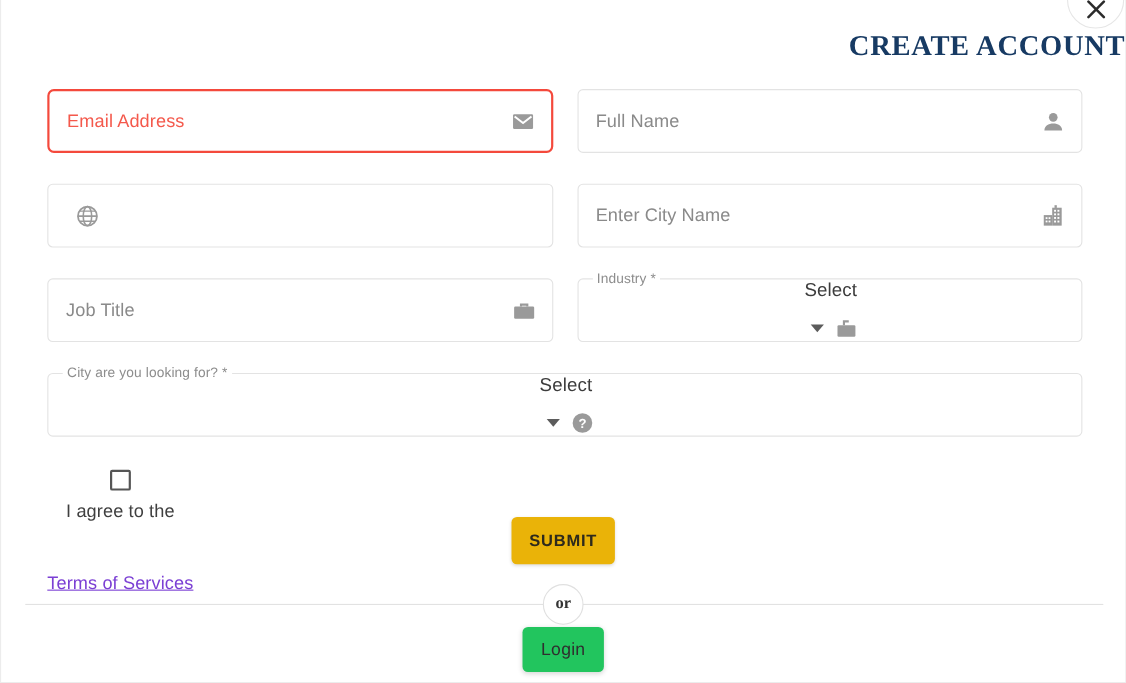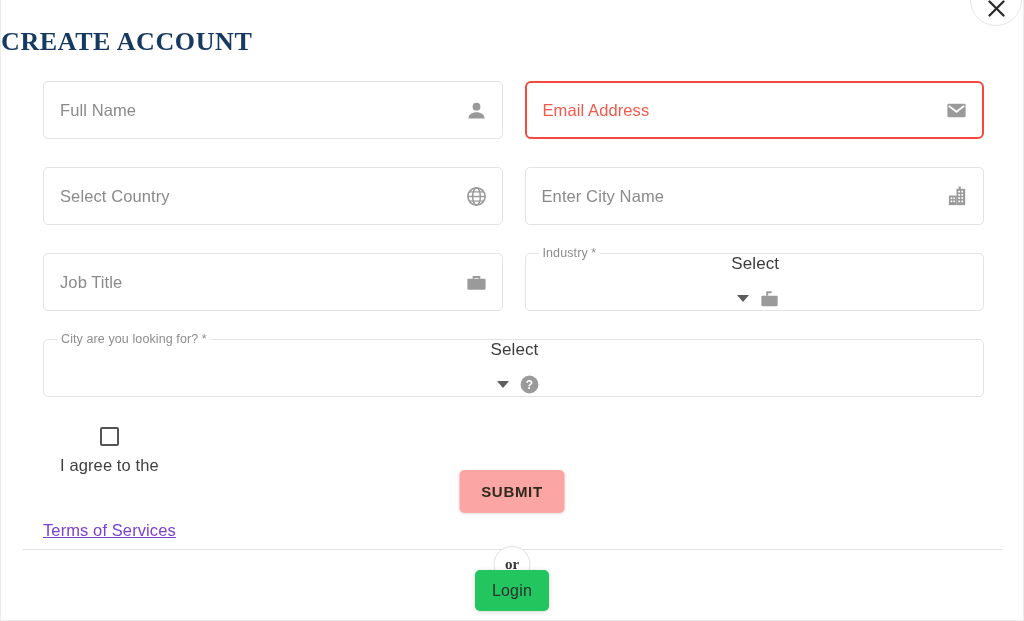--- a/index.html
+++ b/index.html
@@ -41,21 +41,21 @@
     z-index: 30;
   }
   #close-btn svg { display: block; }
 
   
   #title {
     position: absolute;
     top: 27px;
     left: 0;
     width: 100%;
-    text-align: left;
+    text-align: right;
     font-family: "Liberation Serif", serif;
     font-weight: bold;
     font-size: 26px;
     letter-spacing: 0.6px;
     color: #173a63;
   }
 
   
   #form {
     position: absolute;
@@ -165,46 +165,46 @@
     cursor: pointer;
     margin-top: 36px;
   }
 
   
   #submit-btn {
     position: absolute;
     top: 470px;
     left: 50%;
     transform: translateX(-50%);
-    width: 105px;
+    width: 94px;
     height: 43px;
     border: none;
     border-radius: 5px;
-    background: #fca5a5;
+    background: #eab308;
     color: #2e2a1c;
     font-family: "Liberation Sans", sans-serif;
     font-size: 15px;
     font-weight: bold;
     letter-spacing: 0.7px;
     cursor: pointer;
     box-shadow: 0 1px 3px rgba(0,0,0,0.13);
   }
 
   
   #divider {
     position: absolute;
     top: 549px;
     left: 22px;
     width: 980px;
     height: 1px;
     background: #e2e2e2;
   }
   #or-badge {
     position: absolute;
-    top: 546px;
+    top: 531px;
     left: 50%;
     transform: translateX(-50%);
     width: 37px;
     height: 37px;
     border-radius: 50%;
     border: 1px solid #e0e0e0;
     background: #ffffff;
     display: flex;
     align-items: center;
     justify-content: center;
@@ -244,47 +244,46 @@
       <line x1="16.5" y1="2.5" x2="2.5" y2="16.5" stroke="#2b2b2b" stroke-width="2.3" stroke-linecap="round"></line>
     </svg>
   </div>
 
   <div id="title">CREATE ACCOUNT</div>
 
   <div id="form">
 
     <div class="row">
       <div class="cell">
+        <div class="field error">
+          <span class="placeholder">Email Address</span>
+          <span class="icon-slot">
+            <svg width="23" height="23" viewBox="0 0 24 24">
+              <rect x="2.5" y="5" width="19" height="14" rx="1.2" fill="#9a9a9a"></rect>
+              <path d="M4 7.2 L12 13.4 L20 7.2" fill="none" stroke="#ffffff" stroke-width="1.9"></path>
+            </svg>
+          </span>
+        </div>
+      </div>
+      <div class="cell">
         <div class="field">
           <span class="placeholder">Full Name</span>
           <span class="icon-slot">
             <svg width="23" height="23" viewBox="0 0 24 24">
               <circle cx="12" cy="8" r="4.1" fill="#9a9a9a"></circle>
               <path d="M3.6 20.4c0-4.3 3.8-6.6 8.4-6.6s8.4 2.3 8.4 6.6z" fill="#9a9a9a"></path>
             </svg>
           </span>
         </div>
       </div>
-      <div class="cell">
-        <div class="field error">
-          <span class="placeholder">Email Address</span>
-          <span class="icon-slot">
-            <svg width="23" height="23" viewBox="0 0 24 24">
-              <rect x="2.5" y="5" width="19" height="14" rx="1.2" fill="#9a9a9a"></rect>
-              <path d="M4 7.2 L12 13.4 L20 7.2" fill="none" stroke="#ffffff" stroke-width="1.9"></path>
-            </svg>
-          </span>
-        </div>
-      </div>
     </div>
 
     <div class="row">
       <div class="cell">
         <div class="field">
-          <span class="placeholder">Select Country</span>
           <span class="icon-slot">
             <svg width="23" height="23" viewBox="0 0 24 24">
               <circle cx="12" cy="12" r="9" fill="none" stroke="#9a9a9a" stroke-width="1.7"></circle>
               <ellipse cx="12" cy="12" rx="4" ry="9" fill="none" stroke="#9a9a9a" stroke-width="1.5"></ellipse>
               <line x1="3" y1="12" x2="21" y2="12" stroke="#9a9a9a" stroke-width="1.5"></line>
               <line x1="4.4" y1="7.2" x2="19.6" y2="7.2" stroke="#9a9a9a" stroke-width="1.3"></line>
               <line x1="4.4" y1="16.8" x2="19.6" y2="16.8" stroke="#9a9a9a" stroke-width="1.3"></line>
             </svg>
           </span>
         </div>

